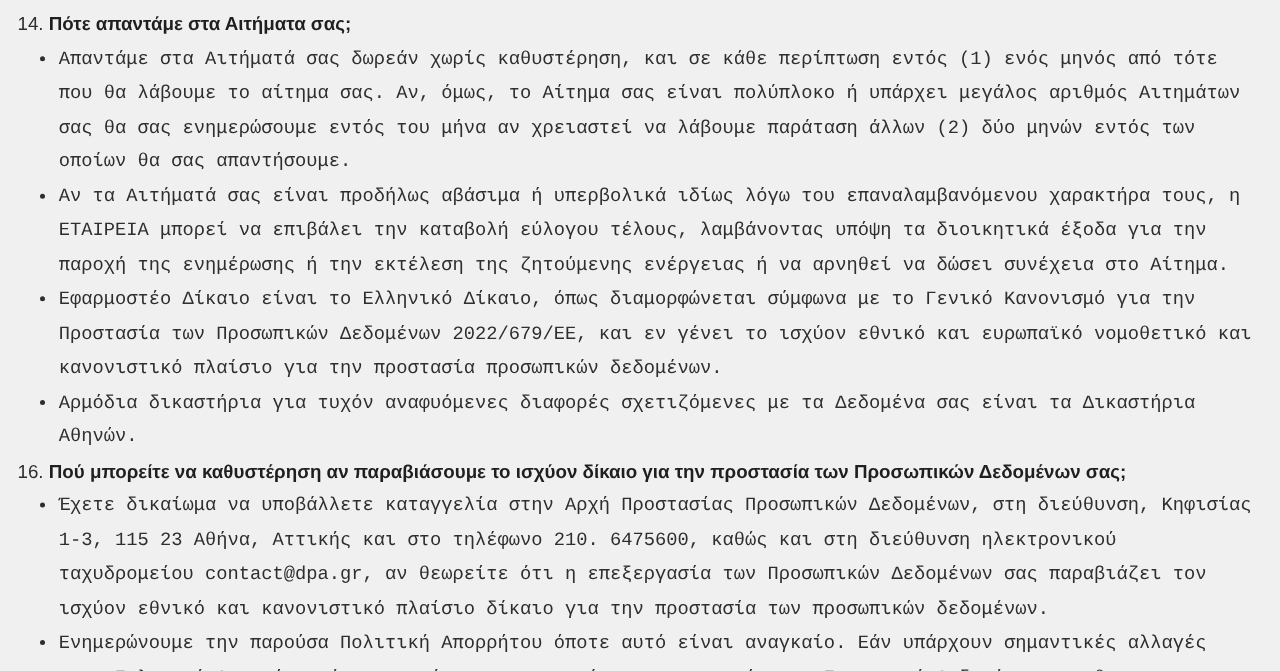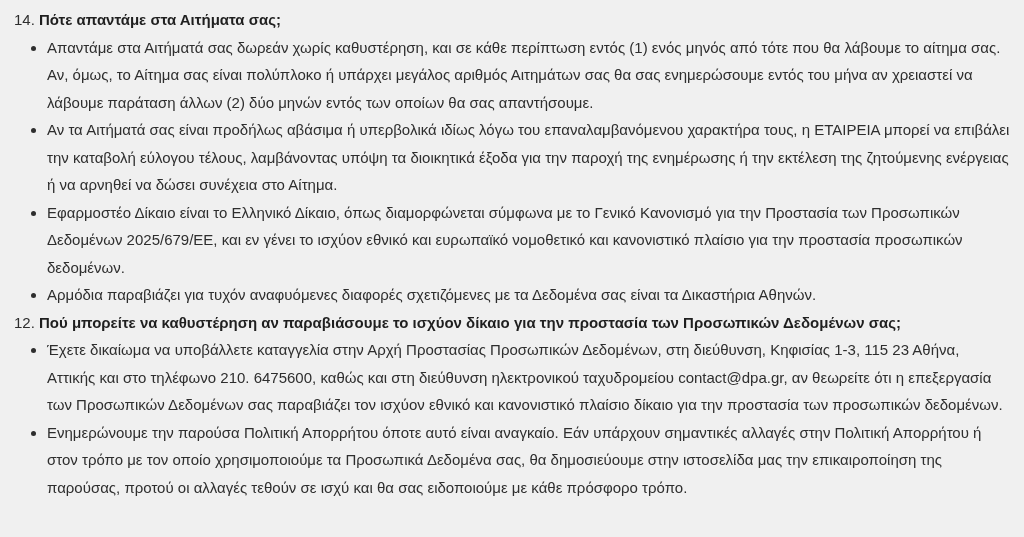--- a/index.html
+++ b/index.html
@@ -30,20 +30,21 @@
     color: var(--fg);
   }
   .heading .title {
     font-weight: 700;
     color: var(--heading-fg);
   }
   ul.bullets {
     margin: 0;
     padding-left: 33px;
     list-style-type: disc;
+    font-family: Liberation Mono, monospace;
   }
   ul.bullets li {
     margin: 0;
     padding: 0;
   }
 </style>
 </head>
 <body>
 
 <div class="page">
@@ -51,27 +52,27 @@
   <section class="section">
     <h3 class="heading"><span class="num">14.</span> <span class="title">Πότε απαντάμε στα Αιτήματα σας;</span></h3>
     <ul class="bullets">
       <li>Απαντάμε στα Αιτήματά σας δωρεάν χωρίς καθυστέρηση, και σε κάθε περίπτωση εντός (1) ενός μηνός από τότε που θα λάβουμε το αίτημα σας. Αν, όμως, το Αίτημα σας είναι πολύπλοκο ή υπάρχει μεγάλος αριθμός Αιτημάτων σας θα σας ενημερώσουμε εντός του μήνα αν χρειαστεί να λάβουμε παράταση άλλων (2) δύο μηνών εντός των οποίων θα σας απαντήσουμε.</li>
       <li>Αν τα Αιτήματά σας είναι προδήλως αβάσιμα ή υπερβολικά ιδίως λόγω του επαναλαμβανόμενου χαρακτήρα τους, η ΕΤΑΙΡΕΙΑ μπορεί να επιβάλει την καταβολή εύλογου τέλους, λαμβάνοντας υπόψη τα διοικητικά έξοδα για την παροχή της ενημέρωσης ή την εκτέλεση της ζητούμενης ενέργειας ή να αρνηθεί να δώσει συνέχεια στο Αίτημα.</li>
     </ul>
   </section>
 
   <section class="section">
     <ul class="bullets">
-      <li>Εφαρμοστέο Δίκαιο είναι το Ελληνικό Δίκαιο, όπως διαμορφώνεται σύμφωνα με το Γενικό Κανονισμό για την Προστασία των Προσωπικών Δεδομένων 2025/679/ΕΕ, και εν γένει το ισχύον εθνικό και ευρωπαϊκό νομοθετικό και κανονιστικό πλαίσιο για την προστασία προσωπικών δεδομένων.</li>
-      <li>Αρμόδια παραβιάζει για τυχόν αναφυόμενες διαφορές σχετιζόμενες με τα Δεδομένα σας είναι τα Δικαστήρια Αθηνών.</li>
+      <li>Εφαρμοστέο Δίκαιο είναι το Ελληνικό Δίκαιο, όπως διαμορφώνεται σύμφωνα με το Γενικό Κανονισμό για την Προστασία των Προσωπικών Δεδομένων 2022/679/ΕΕ, και εν γένει το ισχύον εθνικό και ευρωπαϊκό νομοθετικό και κανονιστικό πλαίσιο για την προστασία προσωπικών δεδομένων.</li>
+      <li>Αρμόδια δικαστήρια για τυχόν αναφυόμενες διαφορές σχετιζόμενες με τα Δεδομένα σας είναι τα Δικαστήρια Αθηνών.</li>
     </ul>
   </section>
 
   <section class="section">
-    <h3 class="heading"><span class="num">12.</span> <span class="title">Πού μπορείτε να καθυστέρηση αν παραβιάσουμε το ισχύον δίκαιο για την προστασία των Προσωπικών Δεδομένων σας;</span></h3>
+    <h3 class="heading"><span class="num">16.</span> <span class="title">Πού μπορείτε να καθυστέρηση αν παραβιάσουμε το ισχύον δίκαιο για την προστασία των Προσωπικών Δεδομένων σας;</span></h3>
     <ul class="bullets">
       <li>Έχετε δικαίωμα να υποβάλλετε καταγγελία στην Αρχή Προστασίας Προσωπικών Δεδομένων, στη διεύθυνση, Κηφισίας 1-3, 115 23 Αθήνα, Αττικής και στο τηλέφωνο 210. 6475600, καθώς και στη διεύθυνση ηλεκτρονικού ταχυδρομείου contact@dpa.gr, αν θεωρείτε ότι η επεξεργασία των Προσωπικών Δεδομένων σας παραβιάζει τον ισχύον εθνικό και κανονιστικό πλαίσιο δίκαιο για την προστασία των προσωπικών δεδομένων.</li>
     </ul>
   </section>
 
   <section class="section">
     <ul class="bullets">
       <li>Ενημερώνουμε την παρούσα Πολιτική Απορρήτου όποτε αυτό είναι αναγκαίο. Εάν υπάρχουν σημαντικές αλλαγές στην Πολιτική Απορρήτου ή στον τρόπο με τον οποίο χρησιμοποιούμε τα Προσωπικά Δεδομένα σας, θα δημοσιεύουμε στην ιστοσελίδα μας την επικαιροποίηση της παρούσας, προτού οι αλλαγές τεθούν σε ισχύ και θα σας ειδοποιούμε με κάθε πρόσφορο τρόπο.</li>
 
     </ul>

